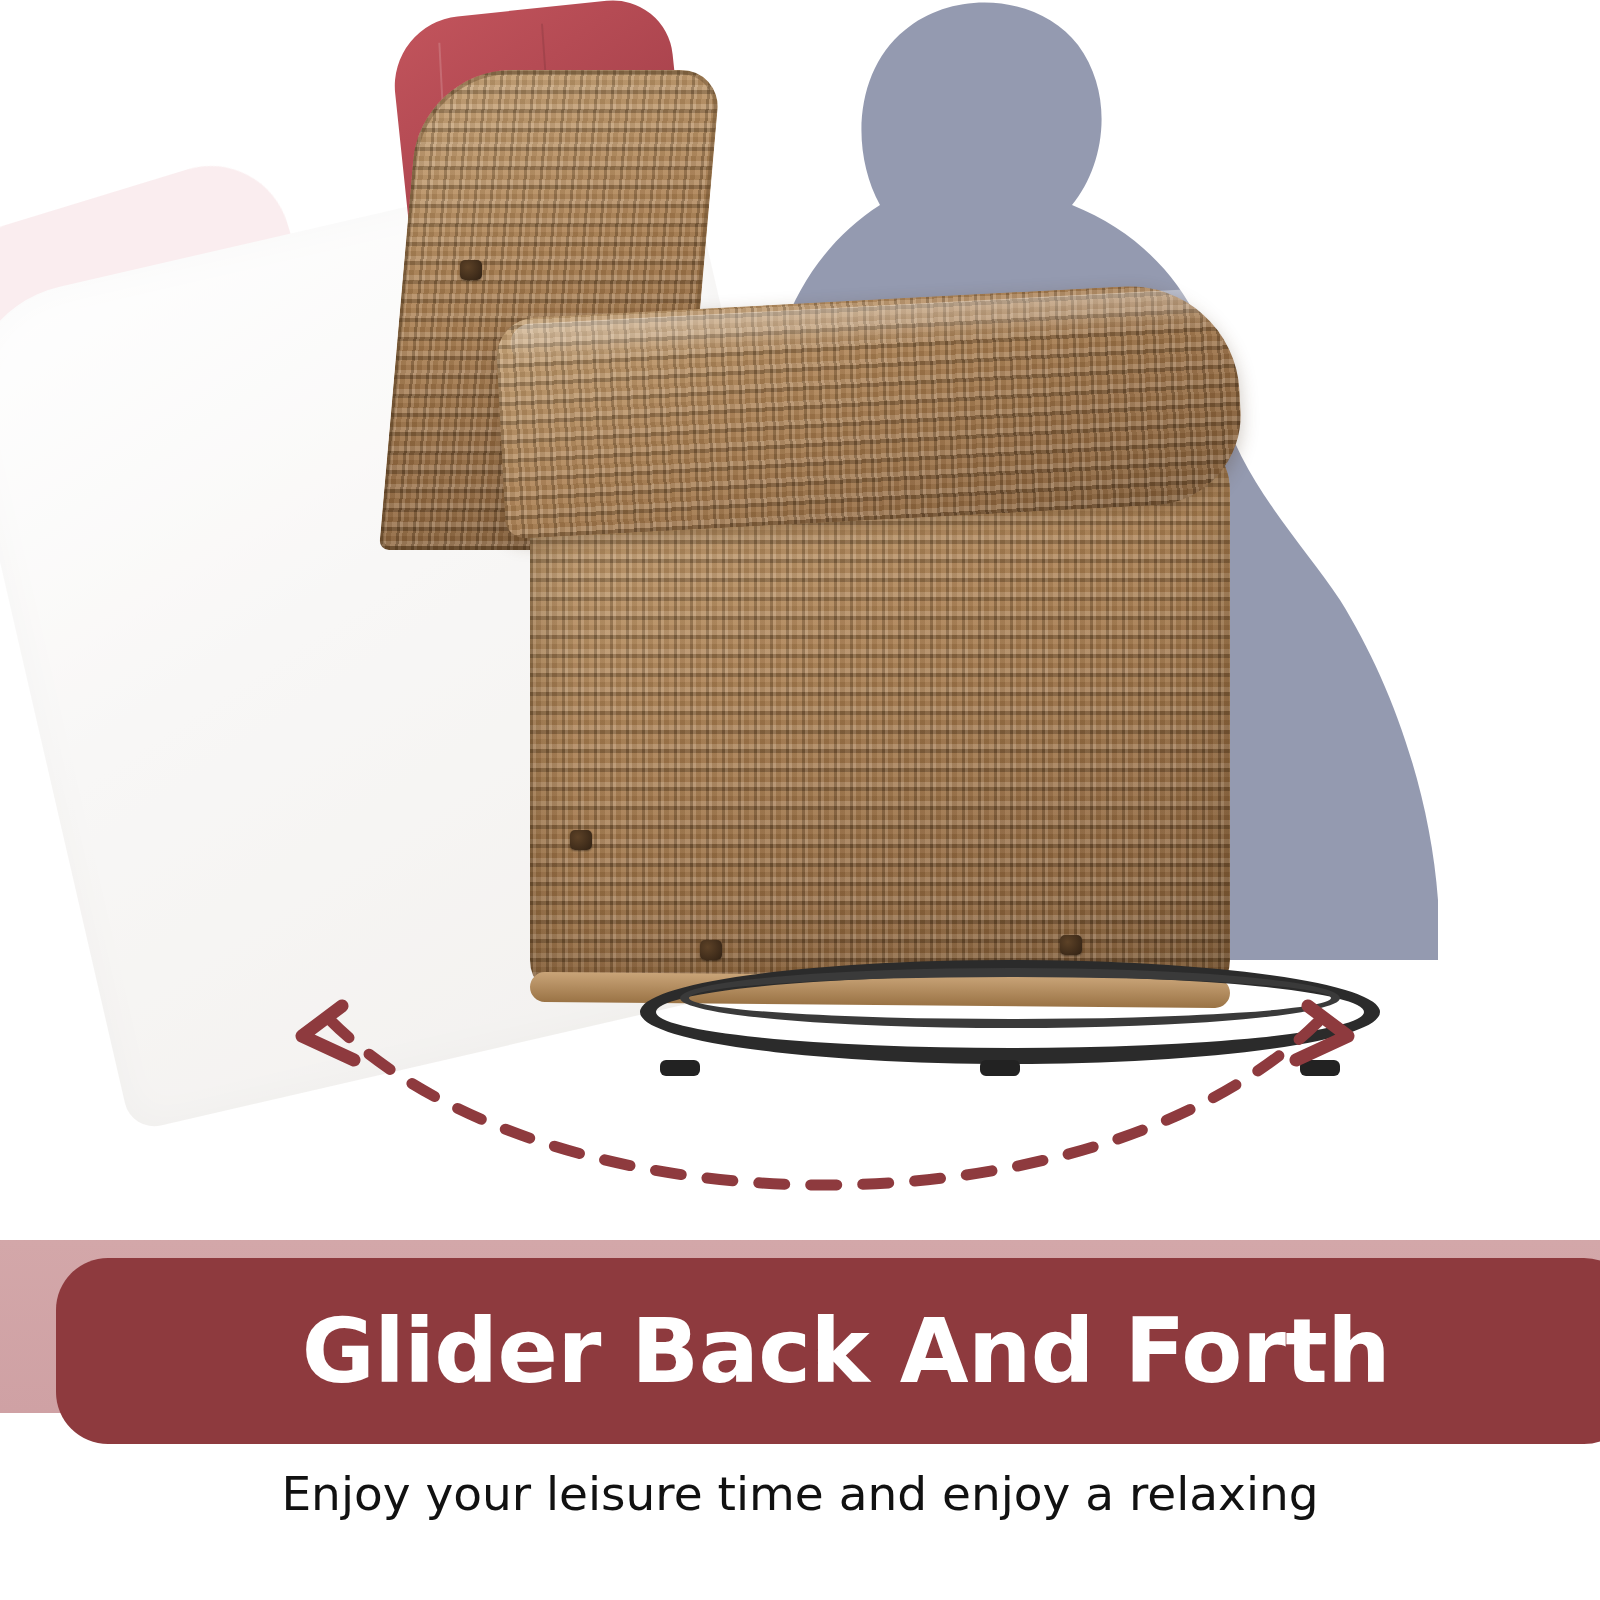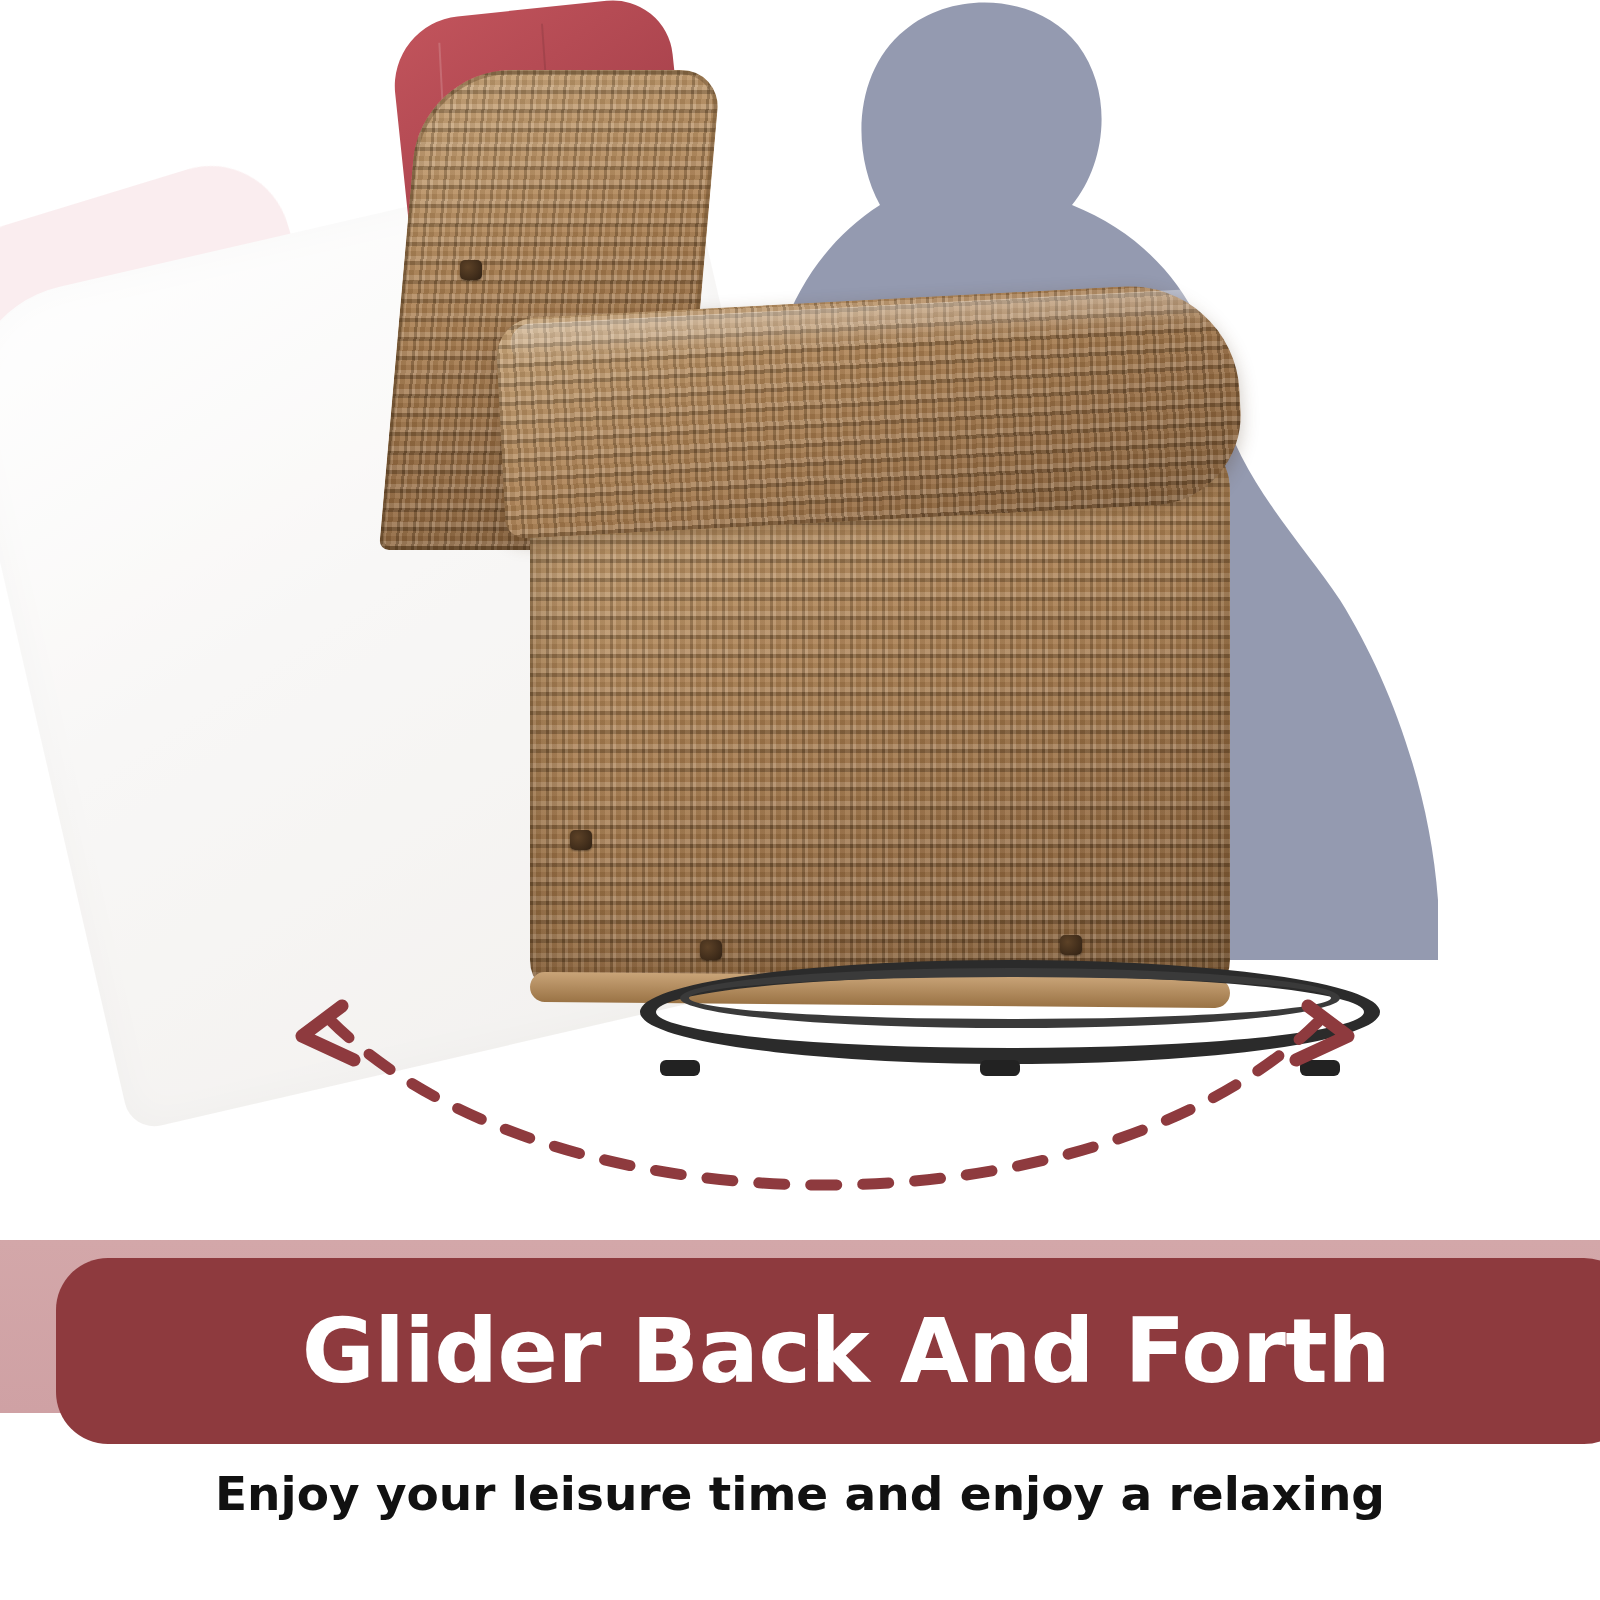--- a/index.html
+++ b/index.html
@@ -258,21 +258,21 @@
     white-space: nowrap;
   }
   #subtext {
     position: absolute;
     left: 0;
     top: 224px;
     width: 1600px;
     text-align: center;
     color: #111111;
     font-size: 47px;
-    font-weight: bold;
+    font-weight: normal;
     line-height: 1.28;
     font-family: "DejaVu Sans", sans-serif;
   }
 </style>
 </head>
 <body>
 
 <div id="product-scene">
 
   <svg class="silhouette" viewBox="0 0 840 960">

